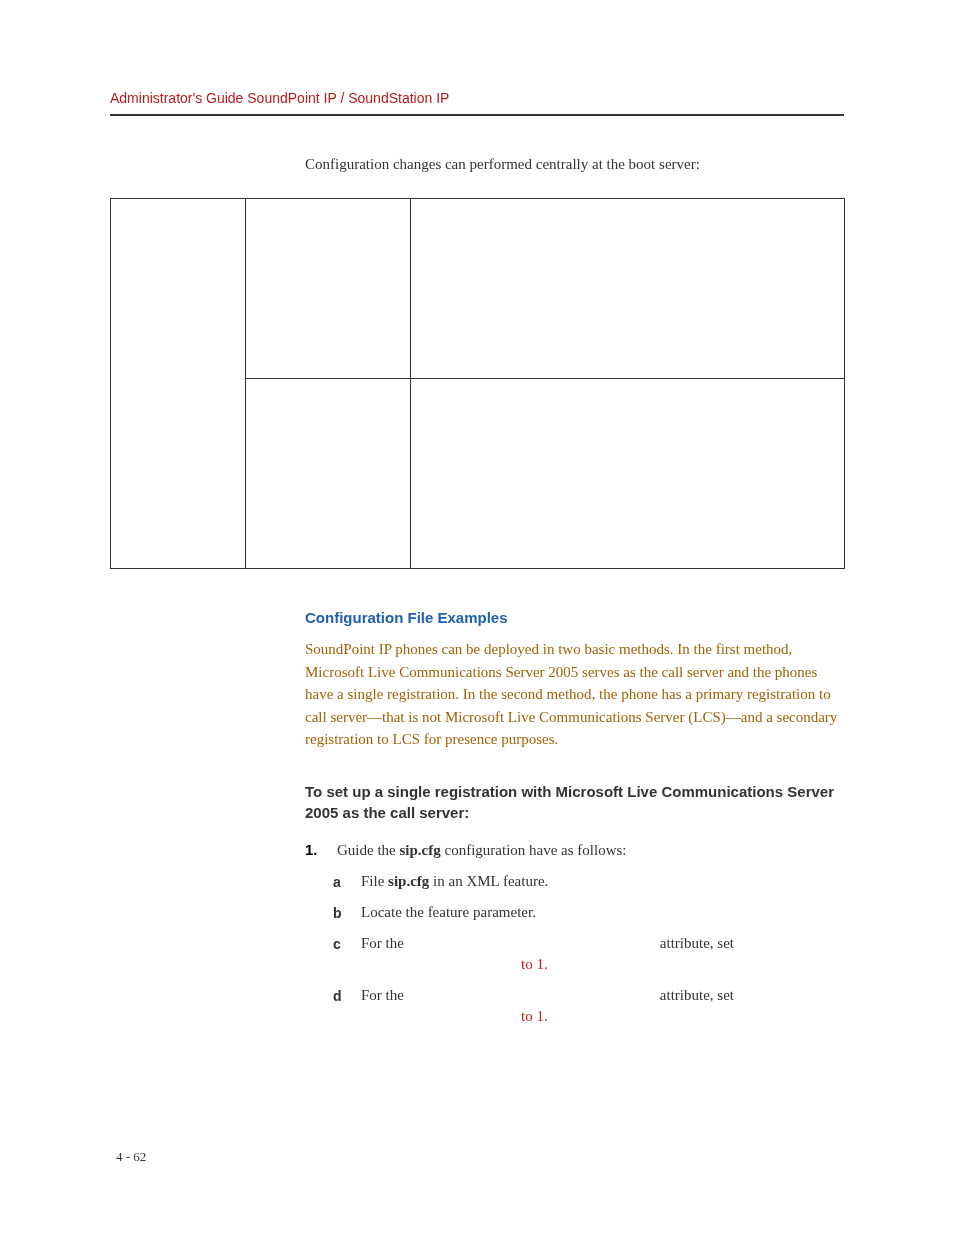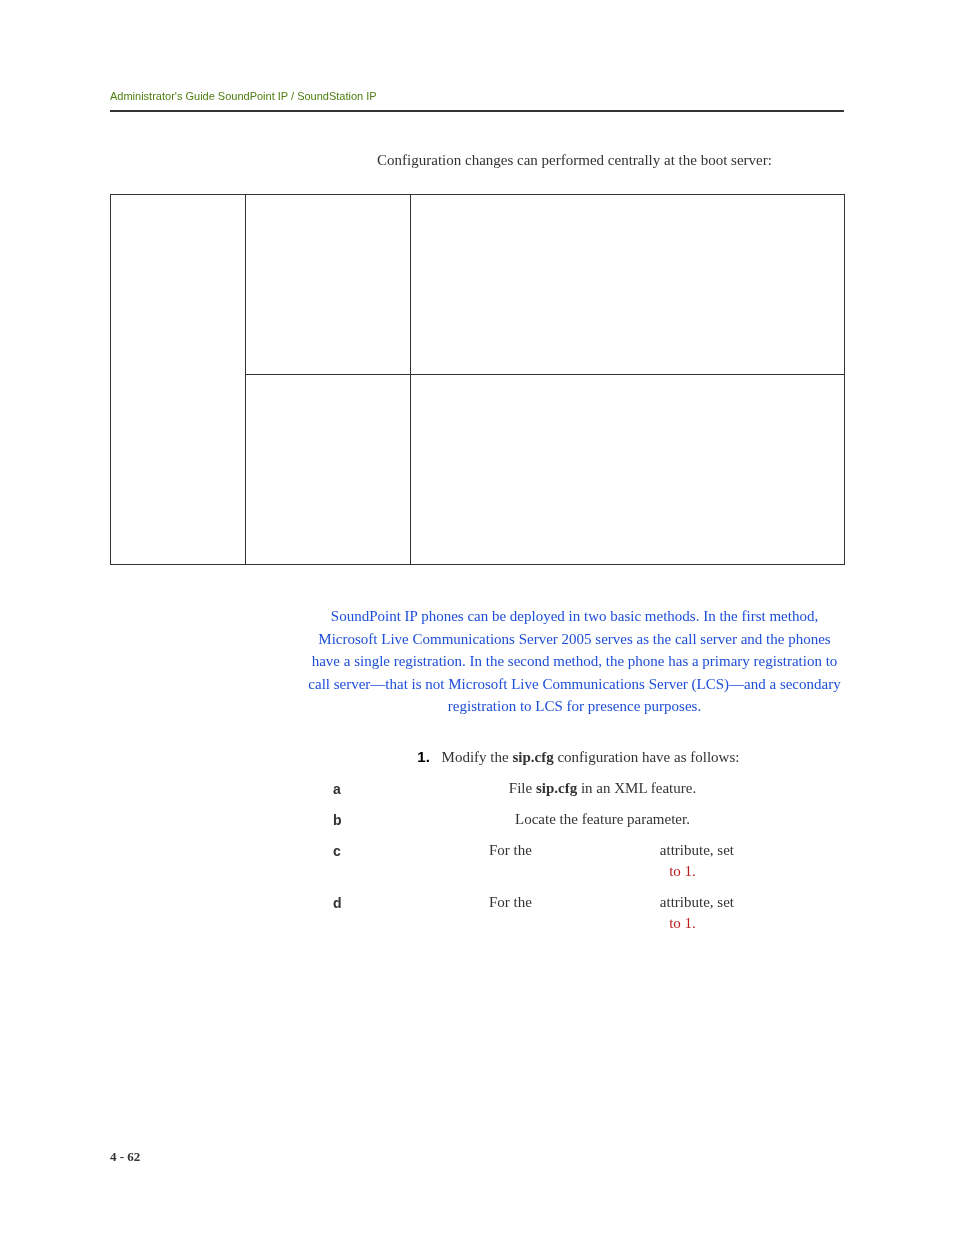--- a/index.html
+++ b/index.html
@@ -12,34 +12,33 @@
       width: 954px;
       height: 1235px;
       background: white;
       font-family: Georgia, 'Times New Roman', serif;
       position: relative;
       padding: 90px 110px 60px 110px;
     }
     
     .header-text {
       font-family: 'Trebuchet MS', Arial, sans-serif;
-      font-size: 11px;
-      color: #4d7c0f;
+      font-size: 14px;
+      color: #b91c1c;
       margin-bottom: 8px;
     }
     
     .header-rule {
       border: none;
       border-top: 2px solid #333;
       margin-bottom: 40px;
     }
     
     .content {
       margin-left: 195px;
-      text-align: center;
     }
     
     .intro-text {
       font-size: 15px;
       color: #333;
       margin-bottom: 25px;
     }
     
     .config-table {
       margin-left: -195px;
@@ -74,21 +73,21 @@
       font-family: 'Trebuchet MS', Arial, sans-serif;
       font-size: 15px;
       font-weight: bold;
       color: #2060b0;
       margin-bottom: 12px;
     }
     
     .body-text {
       font-size: 15px;
       line-height: 1.5;
-      color: #1d4ed8;
+      color: #a16207;
       margin-bottom: 30px;
     }
     
     .procedure-heading {
       font-family: 'Trebuchet MS', Arial, sans-serif;
       font-size: 15px;
       font-weight: bold;
       color: #333;
       margin-bottom: 18px;
       line-height: 1.4;
@@ -148,24 +147,23 @@
     }
     
     .attr-text {
       float: right;
       margin-right: 110px;
     }
     
     .page-footer {
       position: absolute;
       bottom: 70px;
-      left: 110px;
+      left: 116px;
       font-size: 13px;
       color: #333;
-      font-weight: bold;
     }
   </style>
 </head>
 <body>
 
 <div class="header-text">Administrator's Guide SoundPoint IP / SoundStation IP</div>
 <hr class="header-rule">
 
 <div class="content">
 
@@ -178,29 +176,31 @@
       <td class="col2"></td>
       <td class="col3"></td>
     </tr>
     <tr>
       <td class="col2" style="height:190px"></td>
       <td class="col3"></td>
     </tr>
   </tbody>
     </table>
 
+  <h3 class="section-heading">Configuration File Examples</h3>
 
   <p class="body-text">SoundPoint IP phones can be deployed in two basic methods. In the first method, Microsoft Live Communications Server 2005 serves as the call server and the phones have a single registration. In the second method, the phone has a primary registration to call server—that is not Microsoft Live Communications Server (LCS)—and a secondary registration to LCS for presence purposes.</p>
 
+  <h4 class="procedure-heading">To set up a single registration with Microsoft Live Communications Server 2005 as the call server:</h4>
 
   <div class="step-list">
     <div>
       <span class="step-number">1.</span>
       <span class="step-text">
-        <span>Modify the </span><span class="bold">sip.cfg</span><span> configuration have as follows:</span>
+        <span>Guide the </span><span class="bold">sip.cfg</span><span> configuration have as follows:</span>
       </span>
       
       <div class="substep-list">
         <div class="substep">
           <span class="substep-letter">a</span>
           <span>File </span><span style="font-weight:bold">sip.cfg</span><span> in an XML feature.</span>
         </div>
 
         <div class="substep">
           <span class="substep-letter">b</span>

